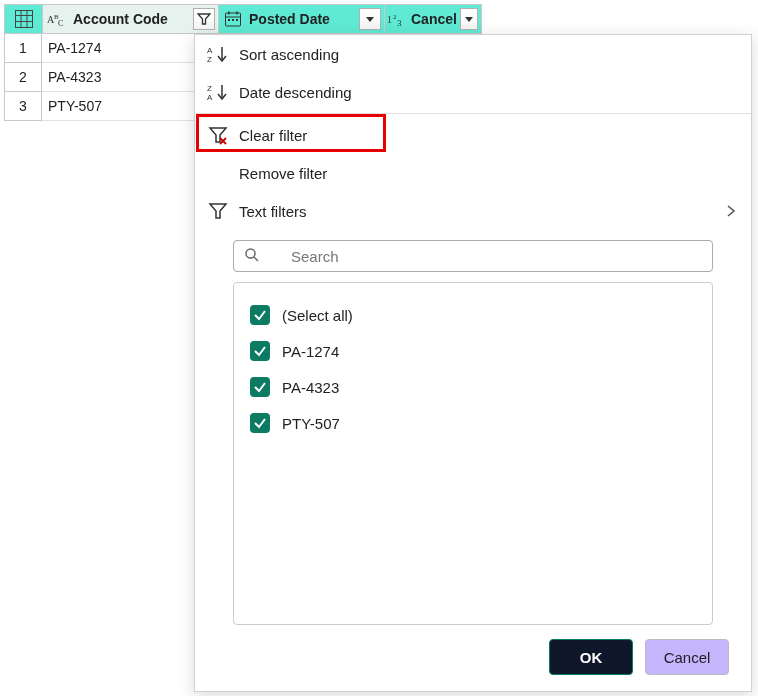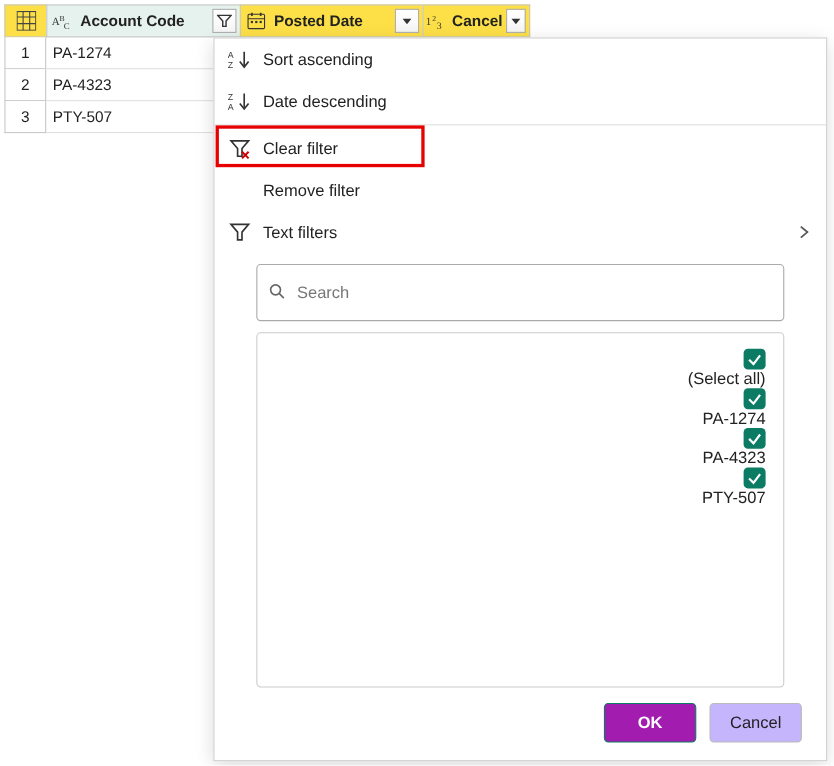--- a/index.html
+++ b/index.html
@@ -20,21 +20,21 @@
     top: 4px; left: 4px;
     height: 30px;
     display: flex;
   }
   .hdr-cell {
     display: flex;
     align-items: center;
     border-top: 1px solid #c8c8c8;
     border-left: 1px solid #c8c8c8;
     border-bottom: 1px solid #c8c8c8;
-    background: #fde047;
+    background: #5eead4;
     height: 30px;
   }
   .hdr-cell:last-child { border-right: 1px solid #c8c8c8; }
   .hdr-select { width: 38px; justify-content: center; }
   .hdr-col {
   }
   .col1 { width: 176px; background: #e6f2ed; }
   .col2 { width: 166px; }
   .col3 { width: 98px; }
   .type-ico {
@@ -115,48 +115,48 @@
     margin: 2px 0;
   }
   .highlight {
     position: absolute;
     border: 3px solid #e60000;
     pointer-events: none;
   }
 
   .search-wrap {
     margin: 10px 38px 10px 38px;
-    height: 52px;
+    height: 32px;
     border: 1px solid #aaa;
     border-radius: 4px;
     display: flex; align-items: center;
     padding: 0 10px;
     color: #666;
+    gap: 21px;
   }
   .search-wrap input {
     border: none; outline: none;
     font-size: 15px;
     flex: 1;
     margin-left: 8px;
     color: #333;
   }
   .search-wrap input::placeholder { color: #777; }
 
   .list-box {
     margin: 0 38px;
     border: 1px solid #ccc;
     border-radius: 4px;
     flex: 1;
     padding: 14px 16px;
     overflow: hidden;
   }
   .chk-row {
-    display: flex; align-items: flex-end;
+    display: flex; align-items: center;
     height: 36px;
-    flex-direction: column;
   }
   .chk {
     width: 20px; height: 20px;
     border-radius: 4px;
     background: #0b7b63;
     display: flex; align-items: center; justify-content: center;
   }
   .chk svg { display:block; }
   .chk-label { margin-left: 12px; font-size: 15px; }
 
@@ -168,21 +168,21 @@
   }
   .btn {
     min-width: 84px;
     height: 36px;
     border-radius: 4px;
     font-size: 15px;
     display: flex; align-items: center; justify-content: center;
     cursor: pointer;
   }
   .btn-primary {
-    background: #a21caf;
+    background: #0f172a;
     color: #fff;
     border: 1px solid #0b7b63;
     font-weight: 600;
   }
   .btn-default {
     background: #c4b5fd;
     color: #222;
     border: 1px solid #bbb;
   }
 </style>

